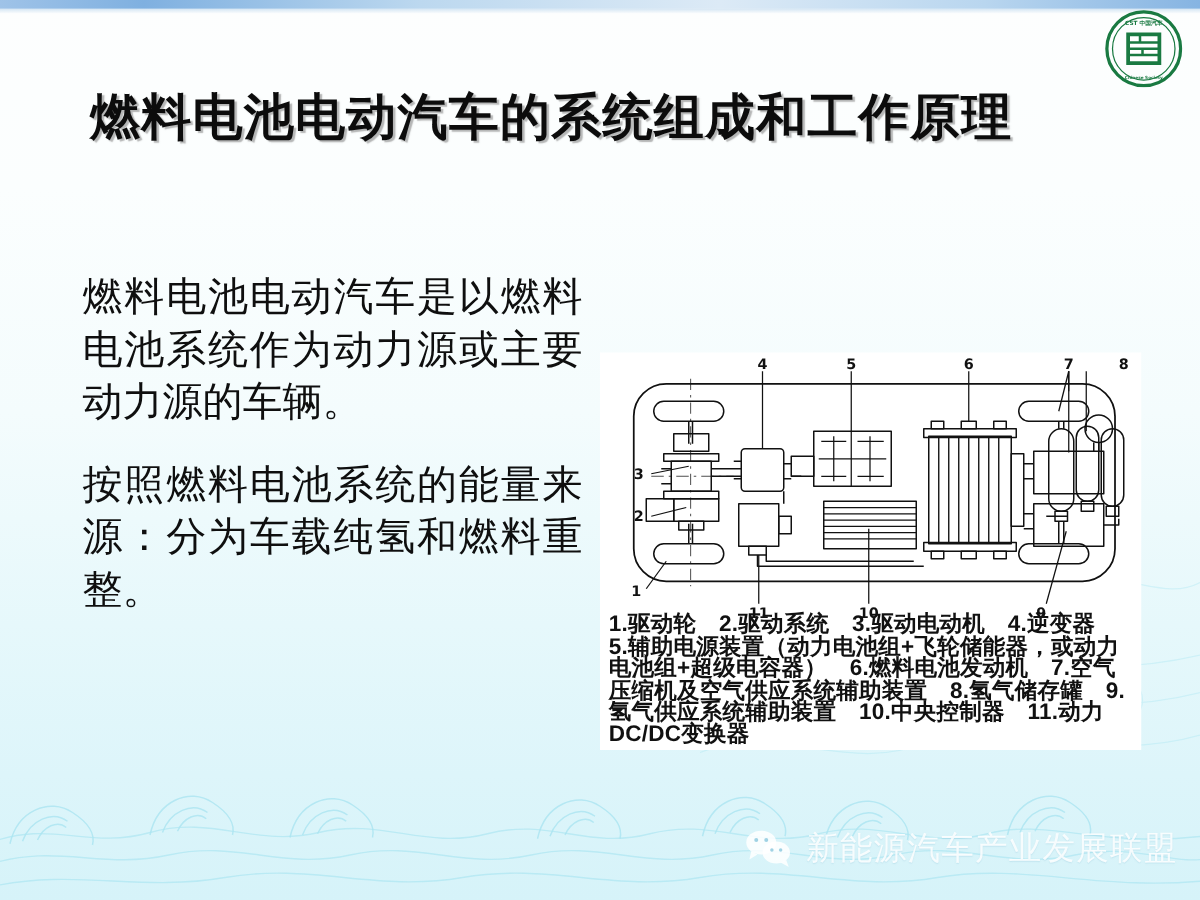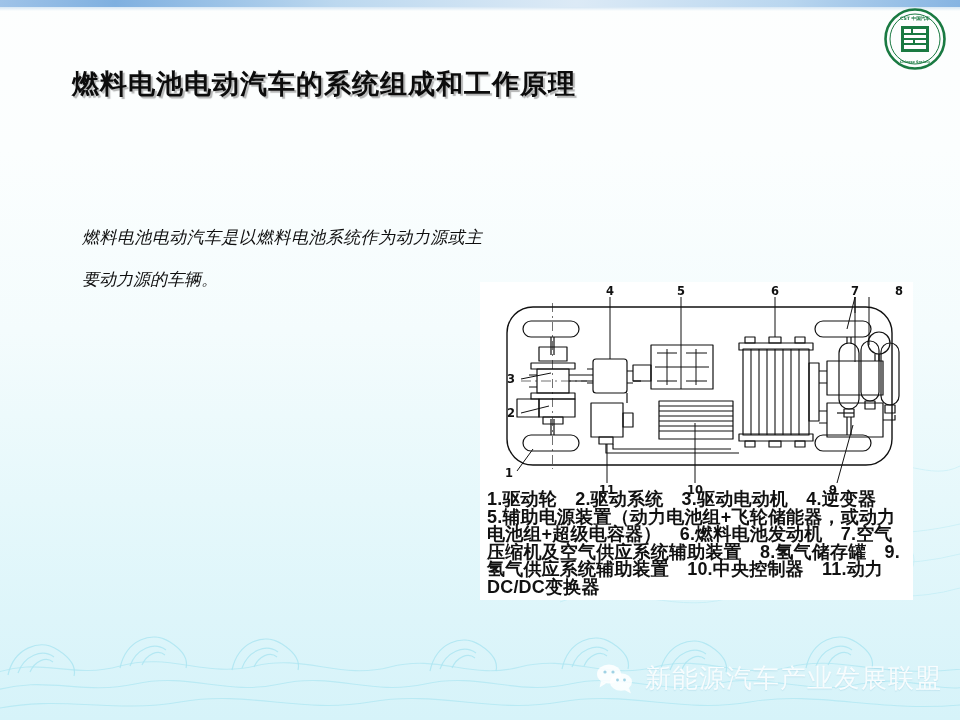--- a/index.html
+++ b/index.html
@@ -43,31 +43,30 @@
 
   
   .logo {
     position:absolute; right:14px; top:8px; width:62px; height:62px;
   }
 
   
   .title {
     position:absolute; left:72px; top:66px; width:820px;
     font-family:"Liberation Serif","DejaVu Serif",serif;
-    font-size:27px; font-weight:700; color:#0c0c0c;
+    font-size:40px; font-weight:700; color:#0c0c0c;
     letter-spacing:1px; white-space:nowrap;
     text-shadow:2px 2px 1px rgba(120,120,120,.55);
   }
 
   
   .body-col {
-    position:absolute; left:82px; top:216px; width:400px;
+    position:absolute; left:66px; top:216px; width:400px;
     font-family:"DejaVu Serif","Liberation Serif",serif;
-    font-size:17px; line-height:42px; color:#0f0f0f;
-    font-style:italic;
+    font-size:32px; line-height:42px; color:#0f0f0f;
   }
   .para { margin:0 0 24px 0; text-align:justify; }
   .para:last-child { margin-bottom:0; }
   .hl { color:#5b9bd5; }
 
   
   .figure-panel {
     position:absolute; left:481px; top:283px; width:431px; height:316px;
     background:#ffffff;
     box-shadow:0 0 0 1px rgba(255,255,255,1);
@@ -170,20 +169,21 @@
     <g fill="#1a7a42" font-size="4.6" font-family="DejaVu Sans, sans-serif" font-weight="700">
       <text x="31" y="12" text-anchor="middle">CST 中国汽车</text>
       <text x="31" y="55" text-anchor="middle" font-size="3.4">Chinese Society</text>
     </g>
   </svg>
 
   <div class="title">燃料电池电动汽车的系统组成和工作原理</div>
 
   <div class="body-col">
     <p class="para">燃料电池电动汽车是以燃料电池系统作为动力源或主要动力源的车辆。</p>
+    <p class="para">按照燃料电池系统的能量来源：分为车载纯氢和燃料重整。</p>
   </div>
 
   <div class="figure-panel">
 
     <svg class="fig-svg" viewBox="0 0 431 215">
       <g fill="none" stroke="#111111" stroke-width="1.2" stroke-linejoin="round">
 
         <rect x="26" y="24" width="385" height="158" rx="26" ry="26" stroke-width="1.4"></rect>
 
         <rect x="42" y="38" width="56" height="16" rx="8" ry="8"></rect>

